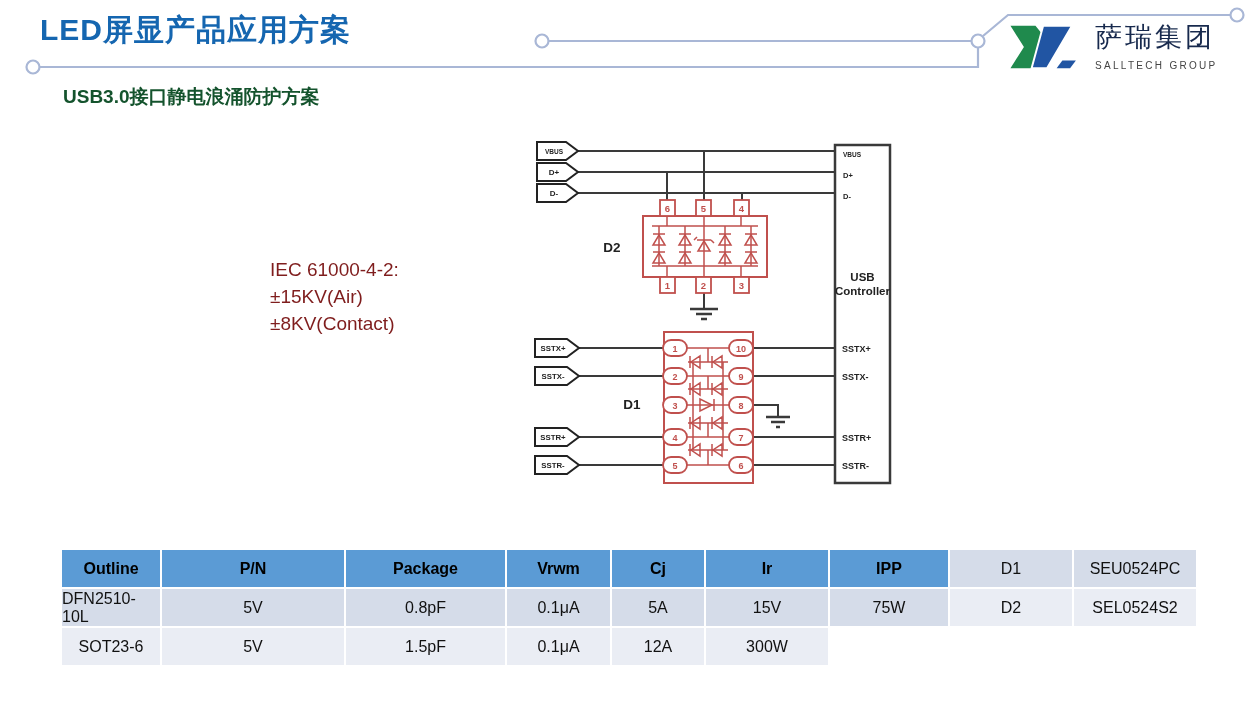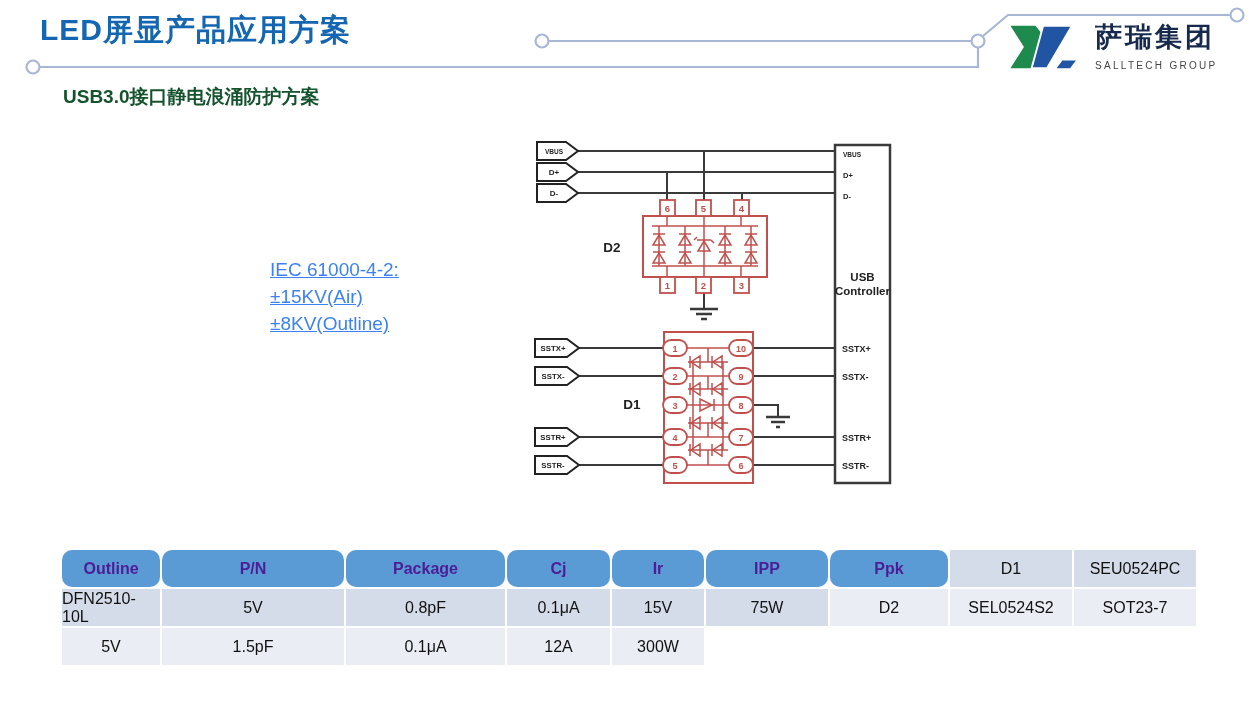--- a/index.html
+++ b/index.html
@@ -2,31 +2,31 @@
 <html><head>
 <meta charset="utf-8">
 <style>
   html,body{margin:0;padding:0;background:#fff;}
   .slide{position:relative;width:1256px;height:706px;background:#ffffff;overflow:hidden;
          font-family:"Liberation Sans","DejaVu Sans",sans-serif;}
   .title{position:absolute;left:40px;top:10px;font-size:30px;font-weight:bold;
          color:#1566b0;letter-spacing:1px;white-space:nowrap;}
   .subtitle{position:absolute;left:63px;top:84px;font-size:19px;font-weight:bold;
             color:#14532d;white-space:nowrap;}
-  .esd{position:absolute;left:270px;top:256px;font-size:19px;color:#3b82f6;line-height:27px;text-decoration:underline;}
+  .esd{position:absolute;left:270px;top:256px;font-size:19px;color:#7f1d1d;line-height:27px;}
   .logo{position:absolute;left:1008px;top:22px;display:flex;align-items:center;gap:9px;}
   .logo-text{display:flex;flex-direction:column;}
-  .logo-cn{font-size:27px;font-weight:bold;color:#17294d;letter-spacing:3px;line-height:1.1;white-space:nowrap;}
+  .logo-cn{font-size:27px;font-weight:normal;color:#17294d;letter-spacing:3px;line-height:1.1;white-space:nowrap;}
   .logo-en{font-size:10px;color:#444;letter-spacing:2.3px;margin-top:7px;white-space:nowrap;}
   svg.deco{position:absolute;left:0;top:0;}
   svg.circuit{position:absolute;left:525px;top:132px;}
   .spec-table{position:absolute;left:62px;top:550px;display:grid;
               grid-template-columns:98px 182px 159px 103px 92px 122px 118px 122px 122px;
               grid-auto-rows:37px;gap:2px;background:#ffffff;font-size:16px;}
-  .th{background:#5b9bd5;color:#4c1d95;font-weight:bold;display:flex;align-items:center;justify-content:center;border-radius:10px;}
+  .th{background:#5b9bd5;color:#000000;font-weight:bold;display:flex;align-items:center;justify-content:center;}
   .td{display:flex;align-items:center;justify-content:center;color:#111;}
   .r1{background:#d5dce9;}
   .r2{background:#eaedf4;}
 </style>
 </head>
 <body>
 
 <div class="slide">
 
   <svg class="deco" width="1256" height="100" viewBox="0 0 1256 100">
@@ -53,21 +53,21 @@
       <div class="logo-cn">萨瑞集团</div>
       <div class="logo-en">SALLTECH GROUP</div>
     </div>
   </div>
 
   <div class="subtitle">USB3.0接口静电浪涌防护方案</div>
 
   <div class="esd">
     <div>IEC 61000-4-2:</div>
     <div>±15KV(Air)</div>
-    <div>±8KV(Outline)</div>
+    <div>±8KV(Contact)</div>
   </div>
 
   <svg class="circuit" width="380" height="372" viewBox="525 132 380 372">
 
     <g stroke="#3a3a3a" stroke-width="2" fill="none">
       <path d="M578,151 H835 M578,172 H835 M578,193 H835"></path>
       <path d="M704,151 V200 M667,172 V200 M742,193 V200"></path>
       <path d="M579,348 H664 M579,376 H664 M579,437 H664 M579,465 H664"></path>
       <path d="M753,348 H835 M753,376 H835 M753,437 H835 M753,465 H835"></path>
       <path d="M753,405 H778 V417"></path>
@@ -197,37 +197,38 @@
         <text x="862.5" y="281">USB</text>
         <text x="862.5" y="295">Controller</text>
       </g>
     </g>
   </svg>
 
   <div class="spec-table">
     <div class="th">Outline</div>
     <div class="th">P/N</div>
     <div class="th">Package</div>
+    <div class="th">Vrwm</div>
     <div class="th">Cj</div>
     <div class="th">Ir</div>
     <div class="th">IPP</div>
-    <div class="th">Ppk</div>
 
     <div class="td r1">D1</div>
     <div class="td r1">SEU0524PC</div>
     <div class="td r1">DFN2510-10L</div>
     <div class="td r1">5V</div>
     <div class="td r1">0.8pF</div>
     <div class="td r1">0.1μA</div>
+    <div class="td r1">5A</div>
     <div class="td r1">15V</div>
     <div class="td r1">75W</div>
 
     <div class="td r2">D2</div>
     <div class="td r2">SEL0524S2</div>
-    <div class="td r2">SOT23-7</div>
+    <div class="td r2">SOT23-6</div>
     <div class="td r2">5V</div>
     <div class="td r2">1.5pF</div>
     <div class="td r2">0.1μA</div>
     <div class="td r2">12A</div>
     <div class="td r2">300W</div>
   </div>
 
 </div>
 
 </body></html>

